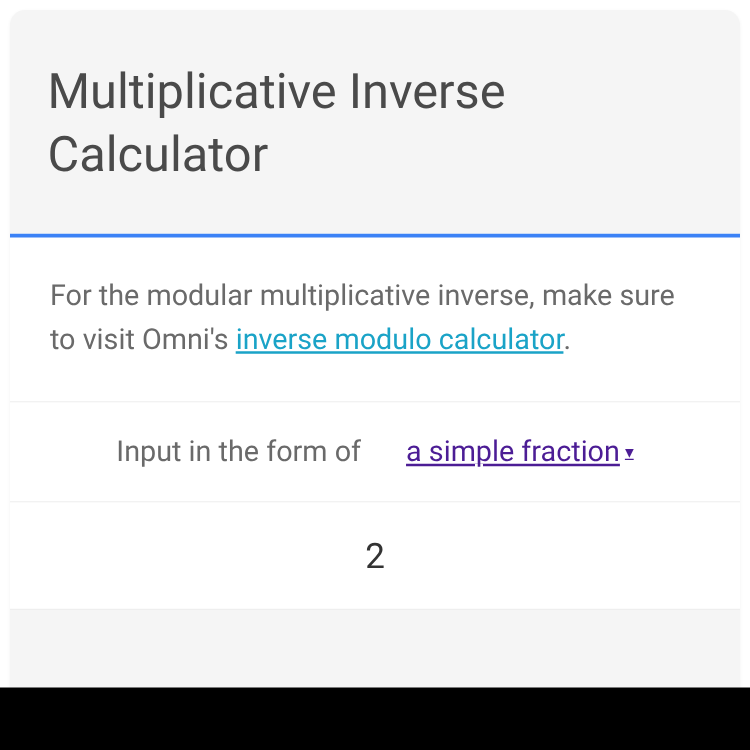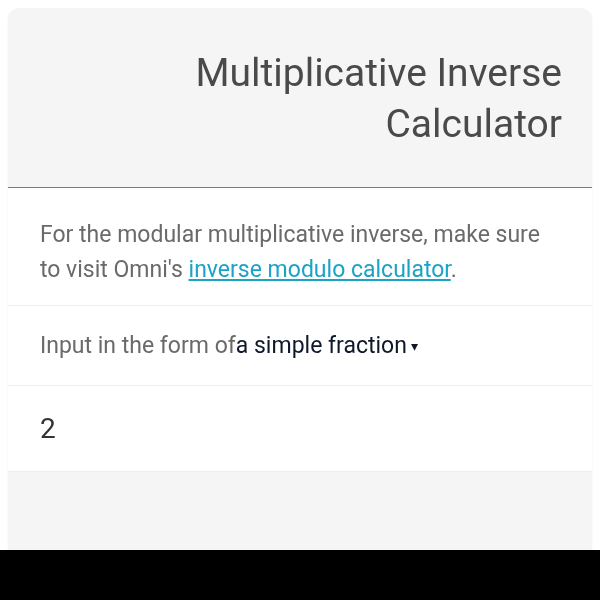--- a/index.html
+++ b/index.html
@@ -17,60 +17,62 @@
     .card {
       background: #f5f5f5;
       border-radius: 12px;
       margin: 8px;
       overflow: hidden;
       height: calc(100% - 16px);
       box-shadow: 0 1px 3px rgba(0,0,0,0.05);
     }
     .title-section {
       padding: 40px 30px 38px;
-      text-align: right;
+      text-align: left;
     }
     .title {
       font-size: 39px;
       font-weight: 400;
       color: #4a4a4a;
       line-height: 1.3;
     }
     .info-section {
       background: #ffffff;
-      padding: 30px 32px 18px;
-      border-top: 1px solid #3b82f6;
+      padding: 30px 32px 32px;
+      border-top: 3px solid #3b82f6;
       border-bottom: 1px solid #eee;
     }
     .info-text {
       font-size: 23px;
       color: #6a6a6a;
       line-height: 1.5;
       font-weight: 400;
     }
     .link {
       color: #1aa3c7;
       text-decoration: underline;
       cursor: pointer;
     }
     .row {
       background: #ffffff;
       padding: 26px 32px;
       border-bottom: 1px solid #eee;
       display: flex;
       align-items: center;
-      justify-content: flex-start;
+      justify-content: center;
       font-size: 23px;
       color: #6a6a6a;
+      gap: 36px;
     }
     .row-label {
       font-weight: 400;
     }
     .dropdown {
-      color: #0f172a;
+      color: #4c1d95;
+      text-decoration: underline;
       cursor: pointer;
       display: inline-flex;
       align-items: center;
       gap: 4px;
     }
     .dropdown-arrow {
       font-size: 14px;
       text-decoration: none;
       display: inline-block;
     }

